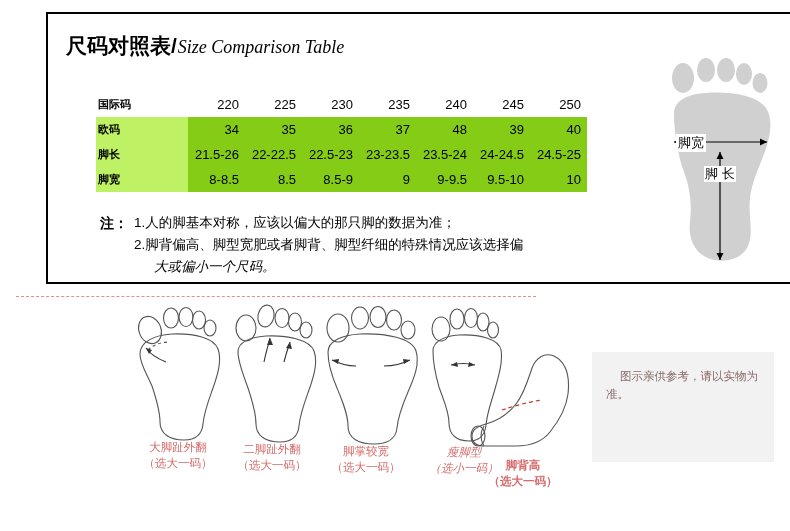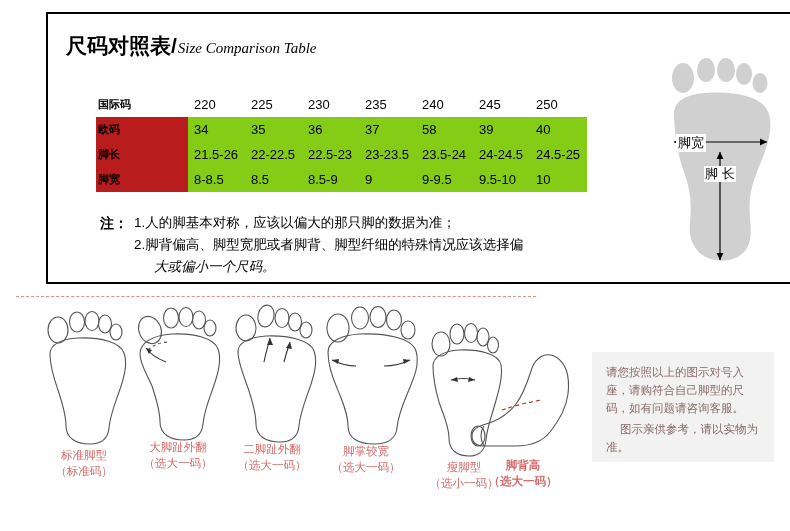--- a/index.html
+++ b/index.html
@@ -33,48 +33,48 @@
   }
   .title-cn {
     font-size: 21px;
     font-weight: bold;
     color: #000;
     letter-spacing: 0px;
   }
   .title-en {
     font-family: "Liberation Serif", serif;
     font-style: italic;
-    font-size: 15px;
+    font-size: 18px;
     color: #000;
     margin-left: 1px;
   }
 
   
   .size-table {
     position: absolute;
     left: 48px; top: 78px;
     border-collapse: collapse;
     font-size: 13px;
   }
   .size-table td {
     height: 25px;
     padding: 0 6px;
-    text-align: left;
+    text-align: right;
     color: #000;
     white-space: nowrap;
   }
   .size-table td.rowhead {
     text-align: left;
     font-size: 11px;
     font-weight: bold;
     width: 92px;
     padding-left: 2px;
   }
   .size-table tr.shaded td { background: #84cc16; }
-  .size-table tr.shaded td.rowhead { background: #b91c1c; }
+  .size-table tr.shaded td.rowhead { background: #bef264; }
   .size-table td.col { width: 57px; }
 
   
   .notes {
     position: absolute;
     left: 52px; top: 198px;
     width: 520px;
     font-size: 13.5px;
     color: #000;
     line-height: 1.62;
@@ -183,21 +183,21 @@
           <td class="col">240</td>
           <td class="col">245</td>
           <td class="col">250</td>
         </tr>
         <tr class="shaded">
           <td class="rowhead">欧码</td>
           <td class="col">34</td>
           <td class="col">35</td>
           <td class="col">36</td>
           <td class="col">37</td>
-          <td class="col">58</td>
+          <td class="col">48</td>
           <td class="col">39</td>
           <td class="col">40</td>
         </tr>
         <tr class="shaded">
           <td class="rowhead">脚长</td>
           <td class="col">21.5-26</td>
           <td class="col">22-22.5</td>
           <td class="col">22.5-23</td>
           <td class="col">23-23.5</td>
           <td class="col">23.5-24</td>
@@ -253,40 +253,20 @@
         <span>脚</span>
         <span>长</span>
       </div>
     </div>
   </div>
 
   <div class="divider"></div>
 
   <div class="feet-row">
 
-    <div class="foot-item" style="left:12px; top:8px;">
-      <div class="shape">
-        <svg width="104" height="140" viewBox="0 0 104 140">
-          <g fill="none" stroke="#555" stroke-width="1.1">
-            <ellipse cx="26" cy="22" rx="10" ry="13"></ellipse>
-            <ellipse cx="45" cy="14" rx="7.5" ry="10"></ellipse>
-            <ellipse cx="60" cy="13" rx="7" ry="9.5"></ellipse>
-            <ellipse cx="73" cy="16" rx="6.5" ry="9"></ellipse>
-            <ellipse cx="84" cy="24" rx="6" ry="8"></ellipse>
-            <path d="M18 46 C18 36 30 31 46 30 C68 29 88 34 92 45 C96 56 92 70 87 84
-                     C82 98 78 108 77 120 C76 130 70 136 58 136
-                     C44 136 34 130 34 118 C34 106 30 94 26 82 C21 68 18 56 18 46 Z"></path>
-          </g>
-        </svg>
-      </div>
-      <div class="cap">
-        <span>标准脚型</span>
-        <span>（标准码）</span>
-      </div>
-    </div>
 
     <div class="foot-item" style="left:106px; top:0px;">
       <div class="shape">
         <svg width="104" height="148" viewBox="0 0 104 148">
           <g fill="none" stroke="#555" stroke-width="1.1">
             <ellipse cx="24" cy="30" rx="11" ry="14" transform="rotate(-22 24 30)"></ellipse>
             <ellipse cx="45" cy="18" rx="7.5" ry="10"></ellipse>
             <ellipse cx="60" cy="17" rx="7" ry="9.5"></ellipse>
             <ellipse cx="73" cy="20" rx="6.5" ry="9"></ellipse>
             <ellipse cx="84" cy="28" rx="6" ry="8"></ellipse>
@@ -354,21 +334,21 @@
             <polygon points="96,56 89,55 90,60" fill="#333" stroke="none"></polygon>
           </g>
         </svg>
       </div>
       <div class="cap">
         <span>脚掌较宽</span>
         <span>（选大一码）</span>
       </div>
     </div>
 
-    <div class="foot-item" style="left:392px; top:20px;">
+    <div class="foot-item" style="left:392px; top:5px;font-style:italic;">
       <div class="shape">
         <svg width="94" height="144" viewBox="0 0 94 144">
           <g fill="none" stroke="#555" stroke-width="1.1">
             <ellipse cx="24" cy="24" rx="9" ry="12"></ellipse>
             <ellipse cx="40" cy="14" rx="7" ry="10"></ellipse>
             <ellipse cx="54" cy="13" rx="6.5" ry="9.5"></ellipse>
             <ellipse cx="66" cy="17" rx="6" ry="9"></ellipse>
             <ellipse cx="76" cy="25" rx="5.5" ry="8"></ellipse>
             <path d="M16 46 C16 36 28 31 42 30 C62 29 82 34 84 45 C86 56 82 70 78 84
                      C74 98 70 108 69 120 C68 130 62 136 52 136
@@ -404,18 +384,17 @@
       <div class="cap">
         <span>脚背高</span>
         <span>（选大一码）</span>
       </div>
     </div>
 
   </div>
 
   <div class="note-box">
     <div class="txt">
-      <p>请您按照以上的图示对号入座，请购符合自己脚型的尺码，如有问题请咨询客服。</p>
       <p class="second">图示亲供参考，请以实物为准。</p>
     </div>
   </div>
 
 </div>
 
 </body></html>

